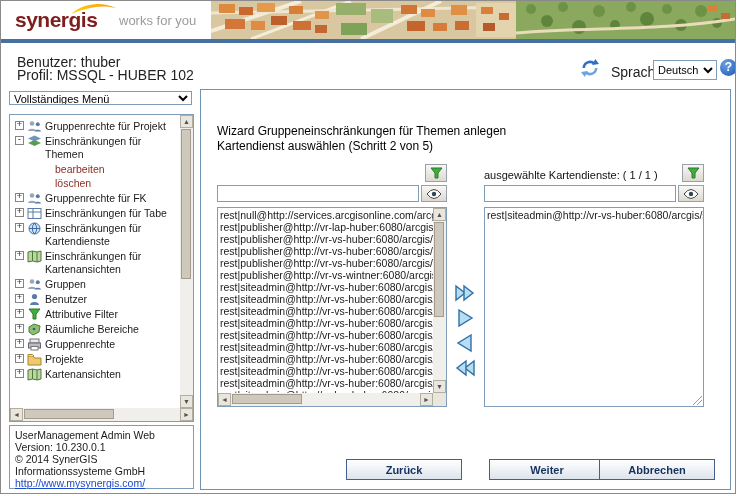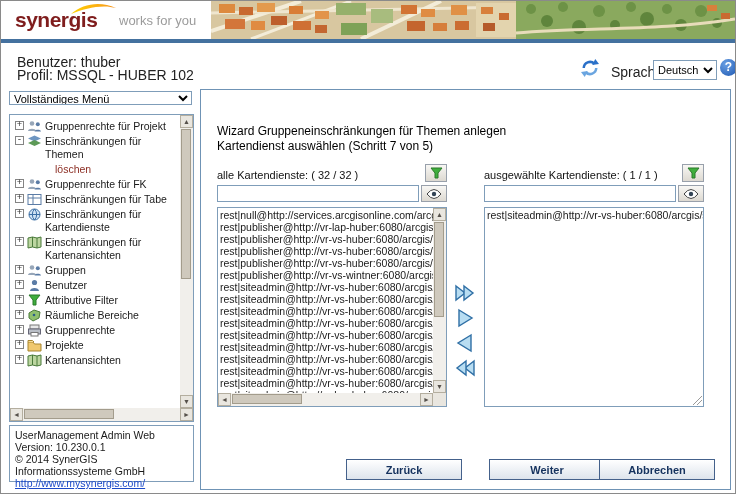--- a/index.html
+++ b/index.html
@@ -24,21 +24,21 @@
   .exp{width:9px;height:9px;border:1px solid #848484;background:#fff;font-size:9px;line-height:7px;text-align:center;margin-top:1px;flex:none;font-family:"Liberation Mono",monospace;color:#333}
   .tico{width:15px;height:13px;flex:none}
   .lbl{max-width:130px;line-height:13px}
   .tc{margin:1px 0 1px 42px;font-size:10.5px;line-height:13px;color:#8c2e24;cursor:pointer}
   
   .sbv,.sbh{position:absolute;background:#f1efeb}
   .sbtn{position:absolute;width:13px;height:13px;background:#e9e6df;border:1px solid #b4ae9f;color:#55504a;font-size:7px;line-height:11px;text-align:center;cursor:pointer}
   .sthumb{position:absolute;background:#cfc9bd;border:1px solid #a39c8c;cursor:grab}
   .corner{position:absolute;right:0;bottom:0;width:13px;height:13px;background:#e9e6df}
   
-  .about{position:absolute;left:8px;top:424px;width:185px;height:57px;border:1px solid #7f9db9;padding:3px 5px;font-size:10.5px;line-height:12px;background:#fff}
+  .about{position:absolute;left:8px;top:424px;width:185px;height:64px;border:1px solid #7f9db9;padding:3px 5px;font-size:10.5px;line-height:12px;background:#fff}
   .about a{color:#1b49c8}
   
   .panel{position:absolute;left:199px;top:88px;width:531px;height:401px;border:1px solid #6f93b5;background:#fff}
   .wtitle{position:absolute;left:16px;font-size:12px;font-weight:normal;color:#000}
   .plabel{position:absolute;font-size:11px;color:#111}
   .flt{position:absolute;height:17px;border:1px solid #7f9db9;font-size:11px;padding:0 2px}
   .tbtn{position:absolute;border:1px solid #98a0ab;background:linear-gradient(#f8f7f4,#ddd9d1);cursor:pointer;display:flex;align-items:center;justify-content:center;padding:0}
   .lbox{position:absolute;border:1px solid #7f9db9;background:#fff}
   .lrows{position:absolute;left:0;top:0;right:13px;bottom:13px;overflow:hidden;padding-top:1px}
   .lrows-full{position:absolute;left:0;top:0;right:0;bottom:0;overflow:hidden;padding-top:1px}
@@ -149,20 +149,21 @@
       </div>
 
       <div class="ti">
         <span class="exp">-</span>
         <svg class="tico" viewBox="0 0 15 13">
             <polygon points="7.5,0.5 14,3.5 7.5,6.5 1,3.5" fill="#6e96c2"></polygon>
             <polygon points="7.5,5 14,8 7.5,11 1,8" fill="#5d9a57"></polygon>
           </svg>
         <span class="lbl">Einschränkungen für Themen</span>
       </div>
+      <div class="tc">bearbeiten</div>
       <div class="tc">löschen</div>
 
       <div class="ti">
         <span class="exp">+</span>
         <svg class="tico" viewBox="0 0 15 13">
             <circle cx="5" cy="3.5" r="2.3" fill="#97a6b8"></circle>
             <path d="M1 11c0-3 8-3 8 0z" fill="#97a6b8"></path>
             <circle cx="10.8" cy="4.2" r="2" fill="#5b7ca6"></circle>
             <path d="M7.6 11.6c0-2.6 6.4-2.6 6.4 0z" fill="#5b7ca6"></path>
           </svg>
@@ -278,23 +279,22 @@
   <div class="about">
     <div>UserManagement Admin Web</div>
     <div>Version: 10.230.0.1</div>
     <div>© 2014 SynerGIS</div>
     <div>Informationssysteme GmbH</div>
     <a href="#">http://www.mysynergis.com/</a>
   </div>
 
   <div class="panel">
     <div class="wtitle" style="top:34px">Wizard Gruppeneinschränkungen für Themen anlegen</div>
-    <div class="wtitle" style="top:49px">Kartendienst auswählen (Schritt 7 von 5)</div>
-
-    <div class="plabel" style="left:16px;top:79px">alle Kartendienste: ( 32 / 32 )</div>
+    <div class="wtitle" style="top:49px">Kartendienst auswählen (Schritt 2 von 5)</div>
+
     <button class="tbtn" style="left:224px;top:74px;width:22px;height:18px">
       <svg viewBox="0 0 15 13" width="15" height="13">
           <polygon points="2,1 13,1 9,6 9,11 6,11 6,6" fill="#3fae3d" stroke="#2b7a2b"></polygon>
         </svg>
     </button>
     <input class="flt" style="left: 16px; top: 95px; width: 202px;" value="">
     <button class="tbtn" style="left:220px;top:95px;width:26px;height:17px">
       <svg viewBox="0 0 16 10" width="16" height="10">
           <path d="M1 5q7-9 14 0Q8 14 1 5z" fill="#fff" stroke="#444"></path>
           <circle cx="8" cy="5" r="2.2" fill="#334455"></circle>

